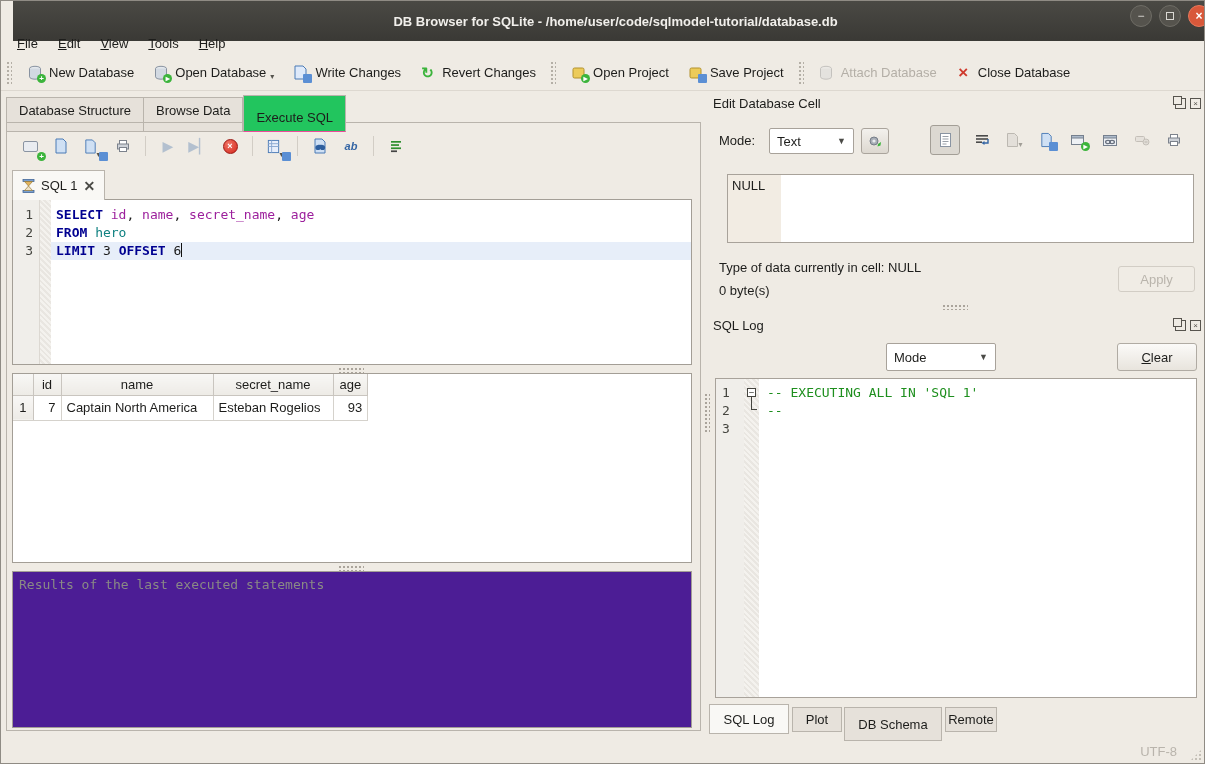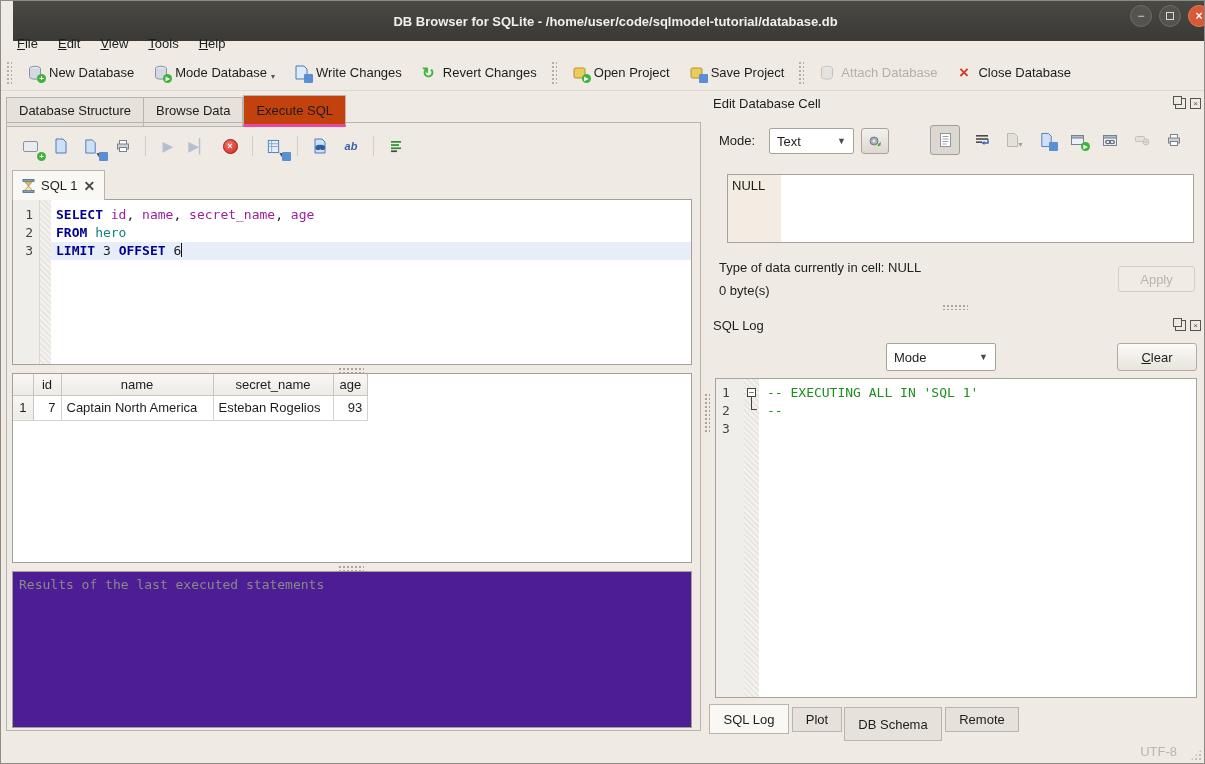--- a/index.html
+++ b/index.html
@@ -35,21 +35,21 @@
   .badge { position:absolute; right:-3px; bottom:-2px; width:9px; height:9px; border-radius:50%;
     background:#3cb43c; color:#fff; font-size:8px; font-weight:bold; line-height:9px; text-align:center; }
   .badge.blue { background:#5b8fd4; border-radius:1px; }
   .mini-arrow { font-size:8px; color:#55534d; align-self:flex-end; margin-left:-2px; }
   .red-x { color:#cf3a2d; font-weight:bold; font-size:17px; line-height:1; }
   .grn-arrow { color:#3cb43c; font-weight:bold; font-size:15px; line-height:1; }
   
   .tabbar { position:absolute; left:5px; top:94px; display:flex; }
   .mtab { padding:5px 12px 6px; background:#e6e1da; border:1px solid #b9b4ac; border-left:none; margin-top:2px; }
   .mtab:first-child { border-left:1px solid #b9b4ac; }
-  .mtab.active { background:#c2410c; margin-top:0; padding-top:7px; border-left:1px solid #b9b4ac; position:relative; z-index:3; border-bottom:3px solid #ec4899; }
+  .mtab.active { background:#22c55e; margin-top:0; padding-top:14px; border-left:1px solid #b9b4ac; position:relative; z-index:3; border-bottom:1px solid #ec4899; }
   .page-frame { position:absolute; left:5px; top:121px; width:695px; height:609px; border:1px solid #b9b4ac; }
   
   .sqlbar { position:absolute; left:16px; top:132px; display:flex; align-items:center; gap:5px; }
   .ib { width:26px; height:26px; display:flex; align-items:center; justify-content:center; position:relative; }
   .vsep { width:1px; height:20px; background:#d2cdc5; margin:0 4px; }
   .play { color:#b3c0cf; font-size:14px; }
   .stop { width:15px; height:15px; border-radius:50%; background:radial-gradient(circle at 35% 30%,#f07365,#d4281c);
     border:1px solid #9c1712; color:#fff; font-size:9px; font-weight:bold; display:flex; align-items:center; justify-content:center; }
   .ab { color:#3465a4; font-weight:bold; font-style:italic; font-size:11px; }
   .ntab { width:15px; height:11px; border:1px solid #8a94a2; border-radius:2px; background:#e9ecf1; }
@@ -168,21 +168,21 @@
       <span>New Database</span>
     </span>
     <span class="tbtn">
       <span class="ic">
         <svg width="16" height="16" viewBox="0 0 16 16">
             <ellipse cx="8" cy="3.6" rx="5.5" ry="2.3" fill="#e4e8ed" stroke="#8892a0"></ellipse>
             <path d="M2.5 3.6v8.2c0 1.3 2.5 2.4 5.5 2.4s5.5-1.1 5.5-2.4V3.6" fill="#d2d9e2" stroke="#8892a0"></path>
           </svg>
         <span class="badge">▸</span>
       </span>
-      <span>Mode Database</span>
+      <span>Open Database</span>
       <span class="mini-arrow">▾</span>
     </span>
     <span class="tbtn">
       <span class="ic">
         <svg width="15" height="15" viewBox="0 0 15 15">
             <path d="M2 1h8l3 3v10H2z" fill="#dfeafa" stroke="#4a7ab5"></path>
           </svg>
         <span class="badge blue"></span>
       </span>
       <span>Write Changes</span>
@@ -472,18 +472,18 @@
     <div class="logbody">
       <div>-- EXECUTING ALL IN 'SQL 1'</div>
       <div>--</div>
       <div></div>
     </div>
   </div>
 
   <div class="btab active" style="left:708px; top:703px; width:80px; height:30px;">SQL Log</div>
   <div class="btab" style="left:791px; top:706px; width:50px; height:25px;">Plot</div>
   <div class="btab" style="left:843px; top:706px; width:98px; height:34px;">DB Schema</div>
-  <div class="btab" style="left:944px; top:706px; width:74px; height:25px;">Remote</div>
+  <div class="btab" style="left:944px; top:706px; width:52px; height:25px;">Remote</div>
 
   <span class="statustext" style="right:27px; top:743px;">UTF-8</span>
   <span class="grip"></span>
 
 </div>
 
 </body></html>

